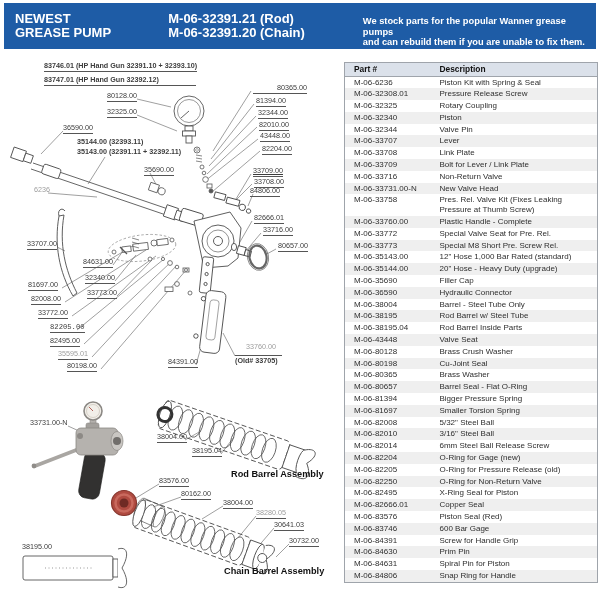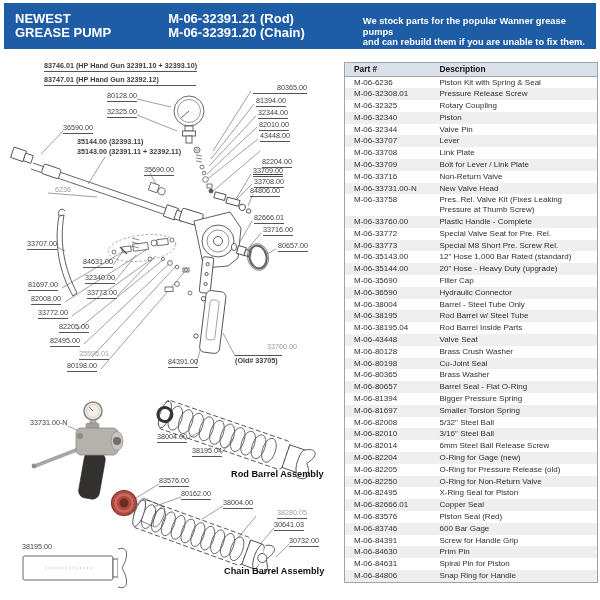--- a/index.html
+++ b/index.html
@@ -19,21 +19,21 @@
   .parts-table th,.parts-table td{padding:1px 2px 1px 9px;text-align:left;vertical-align:top;
                line-height:9.8px;font-weight:normal;overflow:hidden;}
   .parts-table thead th{background:#dbe1ea;font-weight:bold;color:#111;font-size:8.4px;
                border-bottom:1px solid #9fa4ab;line-height:10.5px;}
   .parts-table tbody tr:nth-child(even){background:#efefef;}
 
   
   .dlabel{position:absolute;font-size:7.2px;color:#3c3c3c;white-space:nowrap;line-height:8px;}
   .dlabel.u{border-bottom:0.9px solid #555;padding-bottom:0.5px;}
   .dlabel.ot{border-top:0.9px solid #555;padding-top:0.5px;}
-  .dlabel.gray{color:#9d9d9d;margin-left:21px;}
+  .dlabel.gray{color:#9d9d9d;}
   .dlabel.bold{font-weight:bold;}
   .dlabel.cap{font-size:9.2px;font-weight:bold;color:#111;}
 
   svg.art{position:absolute;left:0;top:0;pointer-events:none;}
 </style>
 </head>
 <body>
 
 <div id="page">
 
@@ -296,33 +296,33 @@
       <div class="dlabel bold" style="left: 77px; top: 148px;">35143.00 (32391.11 + 32392.11)</div>
       <div class="dlabel u" style="left: 144px; top: 166px;">35690.00</div>
       <div class="dlabel gray" style="left: 34px; top: 186px;">6236</div>
       <div class="dlabel u" style="left: 27px; top: 240px;">33707.00</div>
       <div class="dlabel u" style="left: 83px; top: 258px;">84631.00</div>
       <div class="dlabel u" style="left: 85px; top: 274px;">32340.00</div>
       <div class="dlabel u" style="left: 87px; top: 289px;">33773.00</div>
       <div class="dlabel u" style="left: 28px; top: 281px;">81697.00</div>
       <div class="dlabel u" style="left: 31px; top: 295px;">82008.00</div>
       <div class="dlabel u" style="left: 38px; top: 309px;">33772.00</div>
-      <div class="dlabel u" style="left: 59px; top: 323px;">82205.00</div>
+      <div class="dlabel u" style="left: 50px; top: 323px; font-family: Liberation Mono, monospace;">82205.00</div>
       <div class="dlabel u" style="left: 50px; top: 337px;">82495.00</div>
       <div class="dlabel gray u" style="left: 58px; top: 350px;">35595.01</div>
       <div class="dlabel u" style="left: 67px; top: 362px;">80198.00</div>
       <div class="dlabel u" style="left: 168px; top: 358px;">84391.00</div>
       <div class="dlabel gray" style="left: 246px; top: 343px;">33760.00</div>
       <div class="dlabel bold ot" style="left: 235px; top: 355px; min-width: 47px;">(Old# 33705)</div>
       <div class="dlabel u" style="left: 253px; top: 84px; padding-left: 24px;">80365.00</div>
       <div class="dlabel u" style="left: 256px; top: 97px;">81394.00</div>
       <div class="dlabel u" style="left: 258px; top: 109px;">32344.00</div>
       <div class="dlabel u" style="left: 259px; top: 121px;">82010.00</div>
       <div class="dlabel u" style="left: 260px; top: 132px;">43448.00</div>
-      <div class="dlabel u" style="left: 262px; top: 158px;">82204.00</div>
+      <div class="dlabel u" style="left: 262px; top: 145px;">82204.00</div>
       <div class="dlabel u" style="left: 253px; top: 167px; text-decoration: underline;">33709.00</div>
       <div class="dlabel u" style="left: 254px; top: 178px;">33708.00</div>
       <div class="dlabel u" style="left: 250px; top: 187px;">84806.00</div>
       <div class="dlabel u" style="left: 254px; top: 214px;">82666.01</div>
       <div class="dlabel u" style="left: 263px; top: 226px;">33716.00</div>
       <div class="dlabel u" style="left: 278px; top: 242px;">80657.00</div>
       <div class="dlabel" style="left: 30px; top: 419px;">33731.00-N</div>
       <div class="dlabel u" style="left: 157px; top: 433px;">38004.00</div>
       <div class="dlabel u" style="left: 192px; top: 447px;">38195.04</div>
       <div class="dlabel cap" style="left: 231px; top: 470px;">Rod Barrel Assembly</div>

